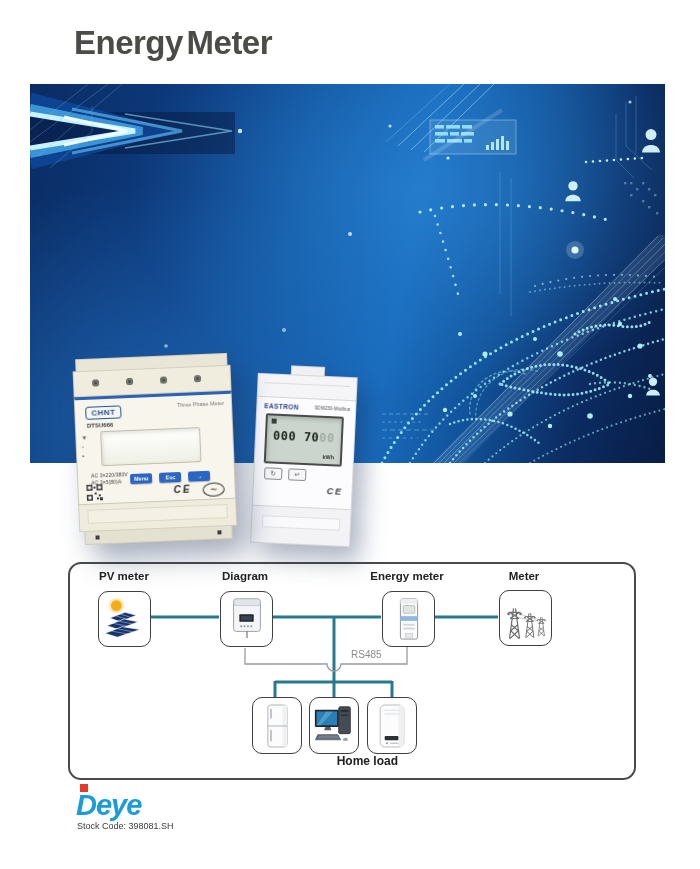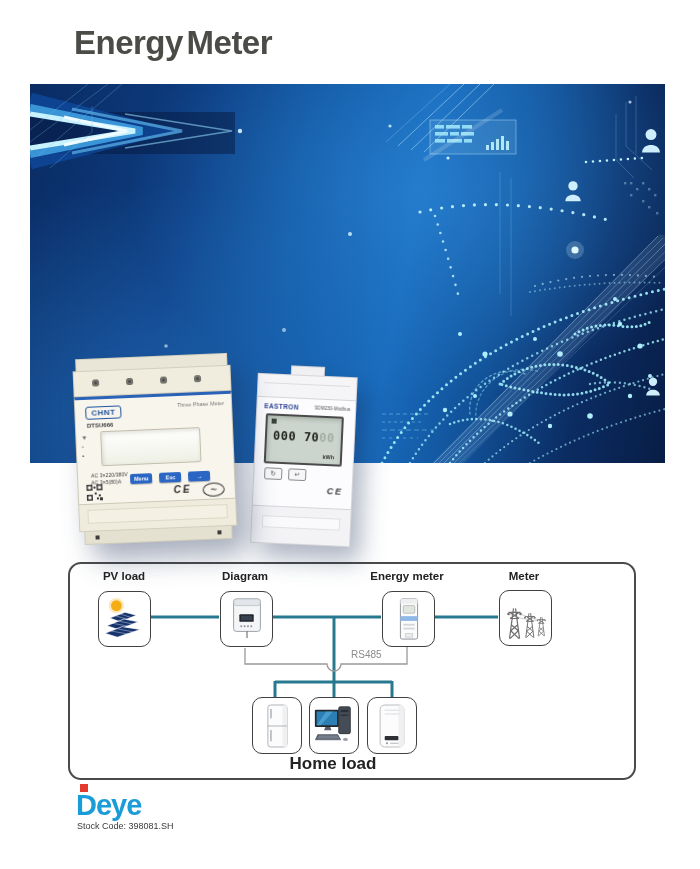--- a/index.html
+++ b/index.html
@@ -82,25 +82,25 @@
   
   .diagram{position:absolute;left:68px;top:562px;width:564px;height:214px;background:#fff;
            border:2px solid #4a4a4a;border-radius:13px;z-index:2;}
   .diagram svg.wires{position:absolute;left:0;top:0;}
   .node-label{position:absolute;width:130px;text-align:center;font-size:11.5px;font-weight:bold;color:#222;top:6px;}
   .node-box{position:absolute;width:51px;height:54px;border:1.8px solid #404040;border-radius:10px;
             background:#fff;display:flex;align-items:center;justify-content:center;}
   .app-box{position:absolute;width:48px;height:55px;border:1.8px solid #404040;border-radius:10px;
            background:#fff;display:flex;align-items:center;justify-content:center;top:133px;}
   .rs485{position:absolute;left:281px;top:85px;font-size:10px;color:#8a8a8a;}
-  .home-label{position:absolute;left:198px;top:190px;width:130px;text-align:center;
-              font-size:17px;font-weight:bold;color:#222;}
-
-  
-  .deye{position:absolute;left:76px;top:783px;}
+  .home-label{position:absolute;left:198px;top:190px;width:130px;text-align:right;
+              font-size:12px;font-weight:bold;color:#222;}
+
+  
+  .deye{position:absolute;left:76px;top:783px;font-style:italic;}
   .deye .dot{position:absolute;left:4px;top:1px;width:8px;height:8px;background:#e23b2e;}
   .deye .word{display:block;margin-top:6px;font-size:29px;font-weight:bold;color:#1a9cd9;letter-spacing:-1px;}
   .stock{position:absolute;left:77px;top:821px;font-size:9px;color:#3a3a3a;}
 </style>
 </head>
 <body>
 
 <div class="page">
 
   <div class="title">Energy Meter</div>
@@ -337,21 +337,21 @@
         <path d="M205,118 H322"></path>
         <path d="M205,117 V133"></path>
           <path d="M264,117 V133"></path>
           <path d="M322,117 V133"></path>
       </g>
       <g stroke="#9a9a9a" stroke-width="1.3" fill="none">
         <path d="M175,84 V100 H257 A 7 7 0 0 0 271,100 H337 V83"></path>
       </g>
     </svg>
 
-    <div class="node-label" style="left:-11px">PV load</div>
+    <div class="node-label" style="left:-11px">PV meter</div>
     <div class="node-label" style="left:110px">Diagram</div>
     <div class="node-label" style="left:272px">Energy meter</div>
     <div class="node-label" style="left:389px">Meter</div>
 
     <div class="node-box" style="left:28px;top:27px">
       <svg width="44" height="46" viewBox="0 0 46 46">
         <circle cx="14" cy="9" r="8" fill="#f6b21b" opacity=".3"></circle>
           <circle cx="14" cy="9" r="5.6" fill="#f4ad12"></circle>
         <g stroke="#fff" stroke-width=".7" fill="#16336e">
           <path d="M7,22 L23,16 L35,19 L18,26 Z"></path>

